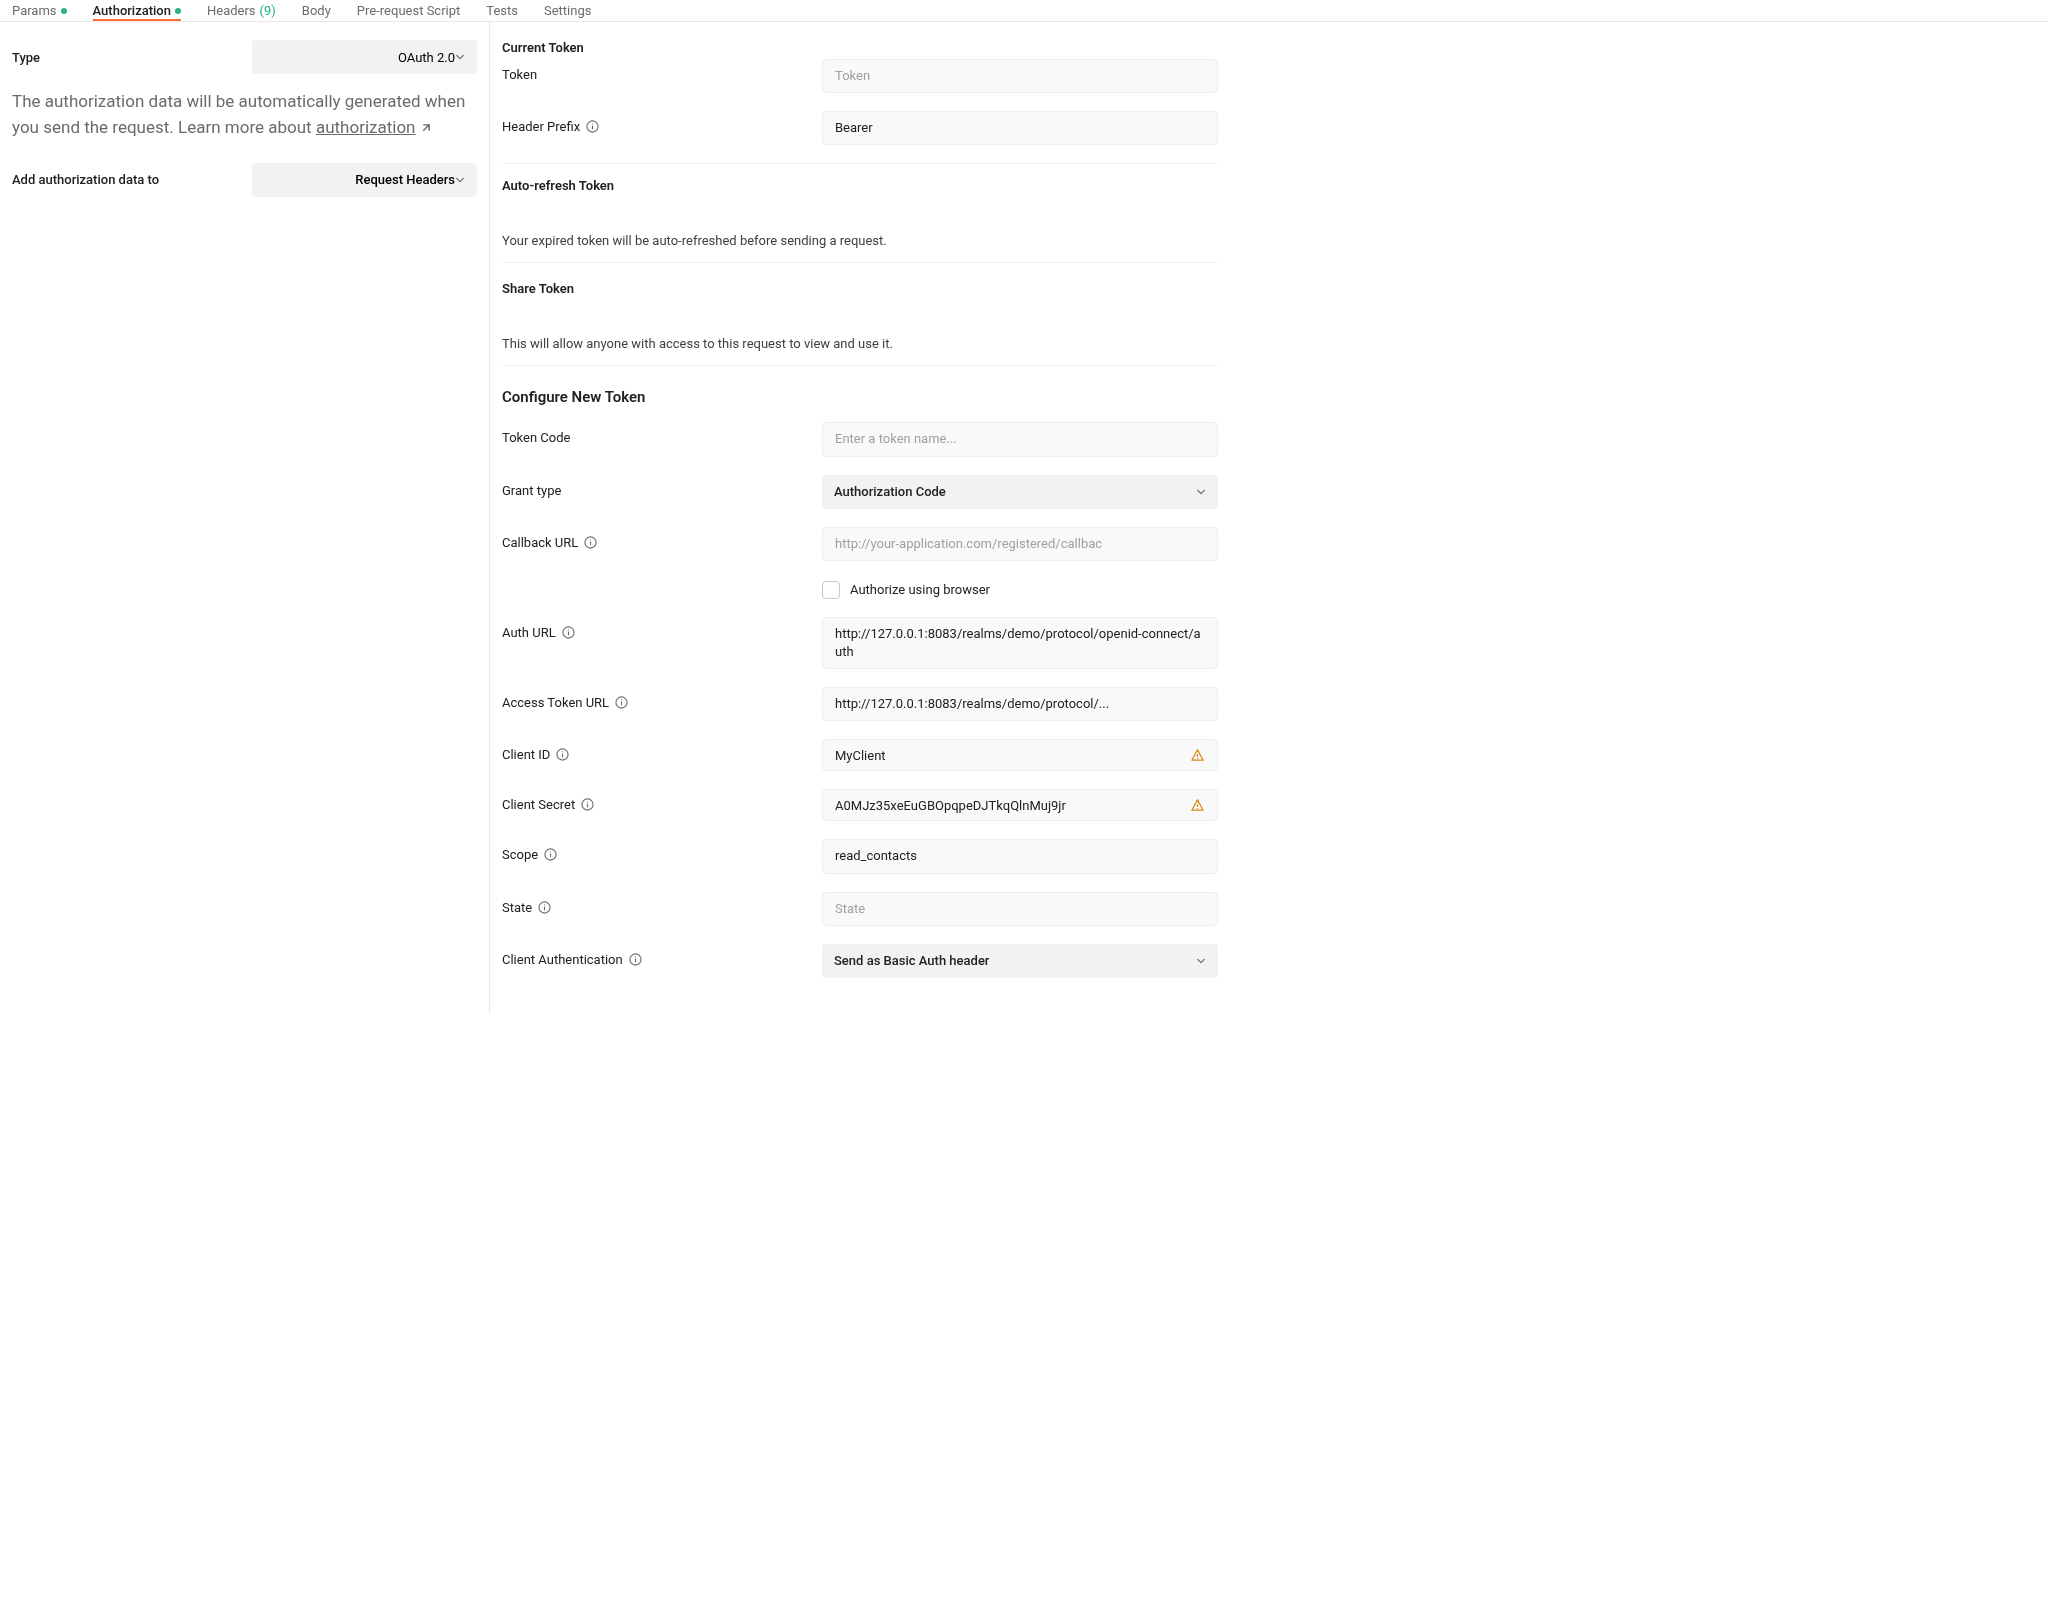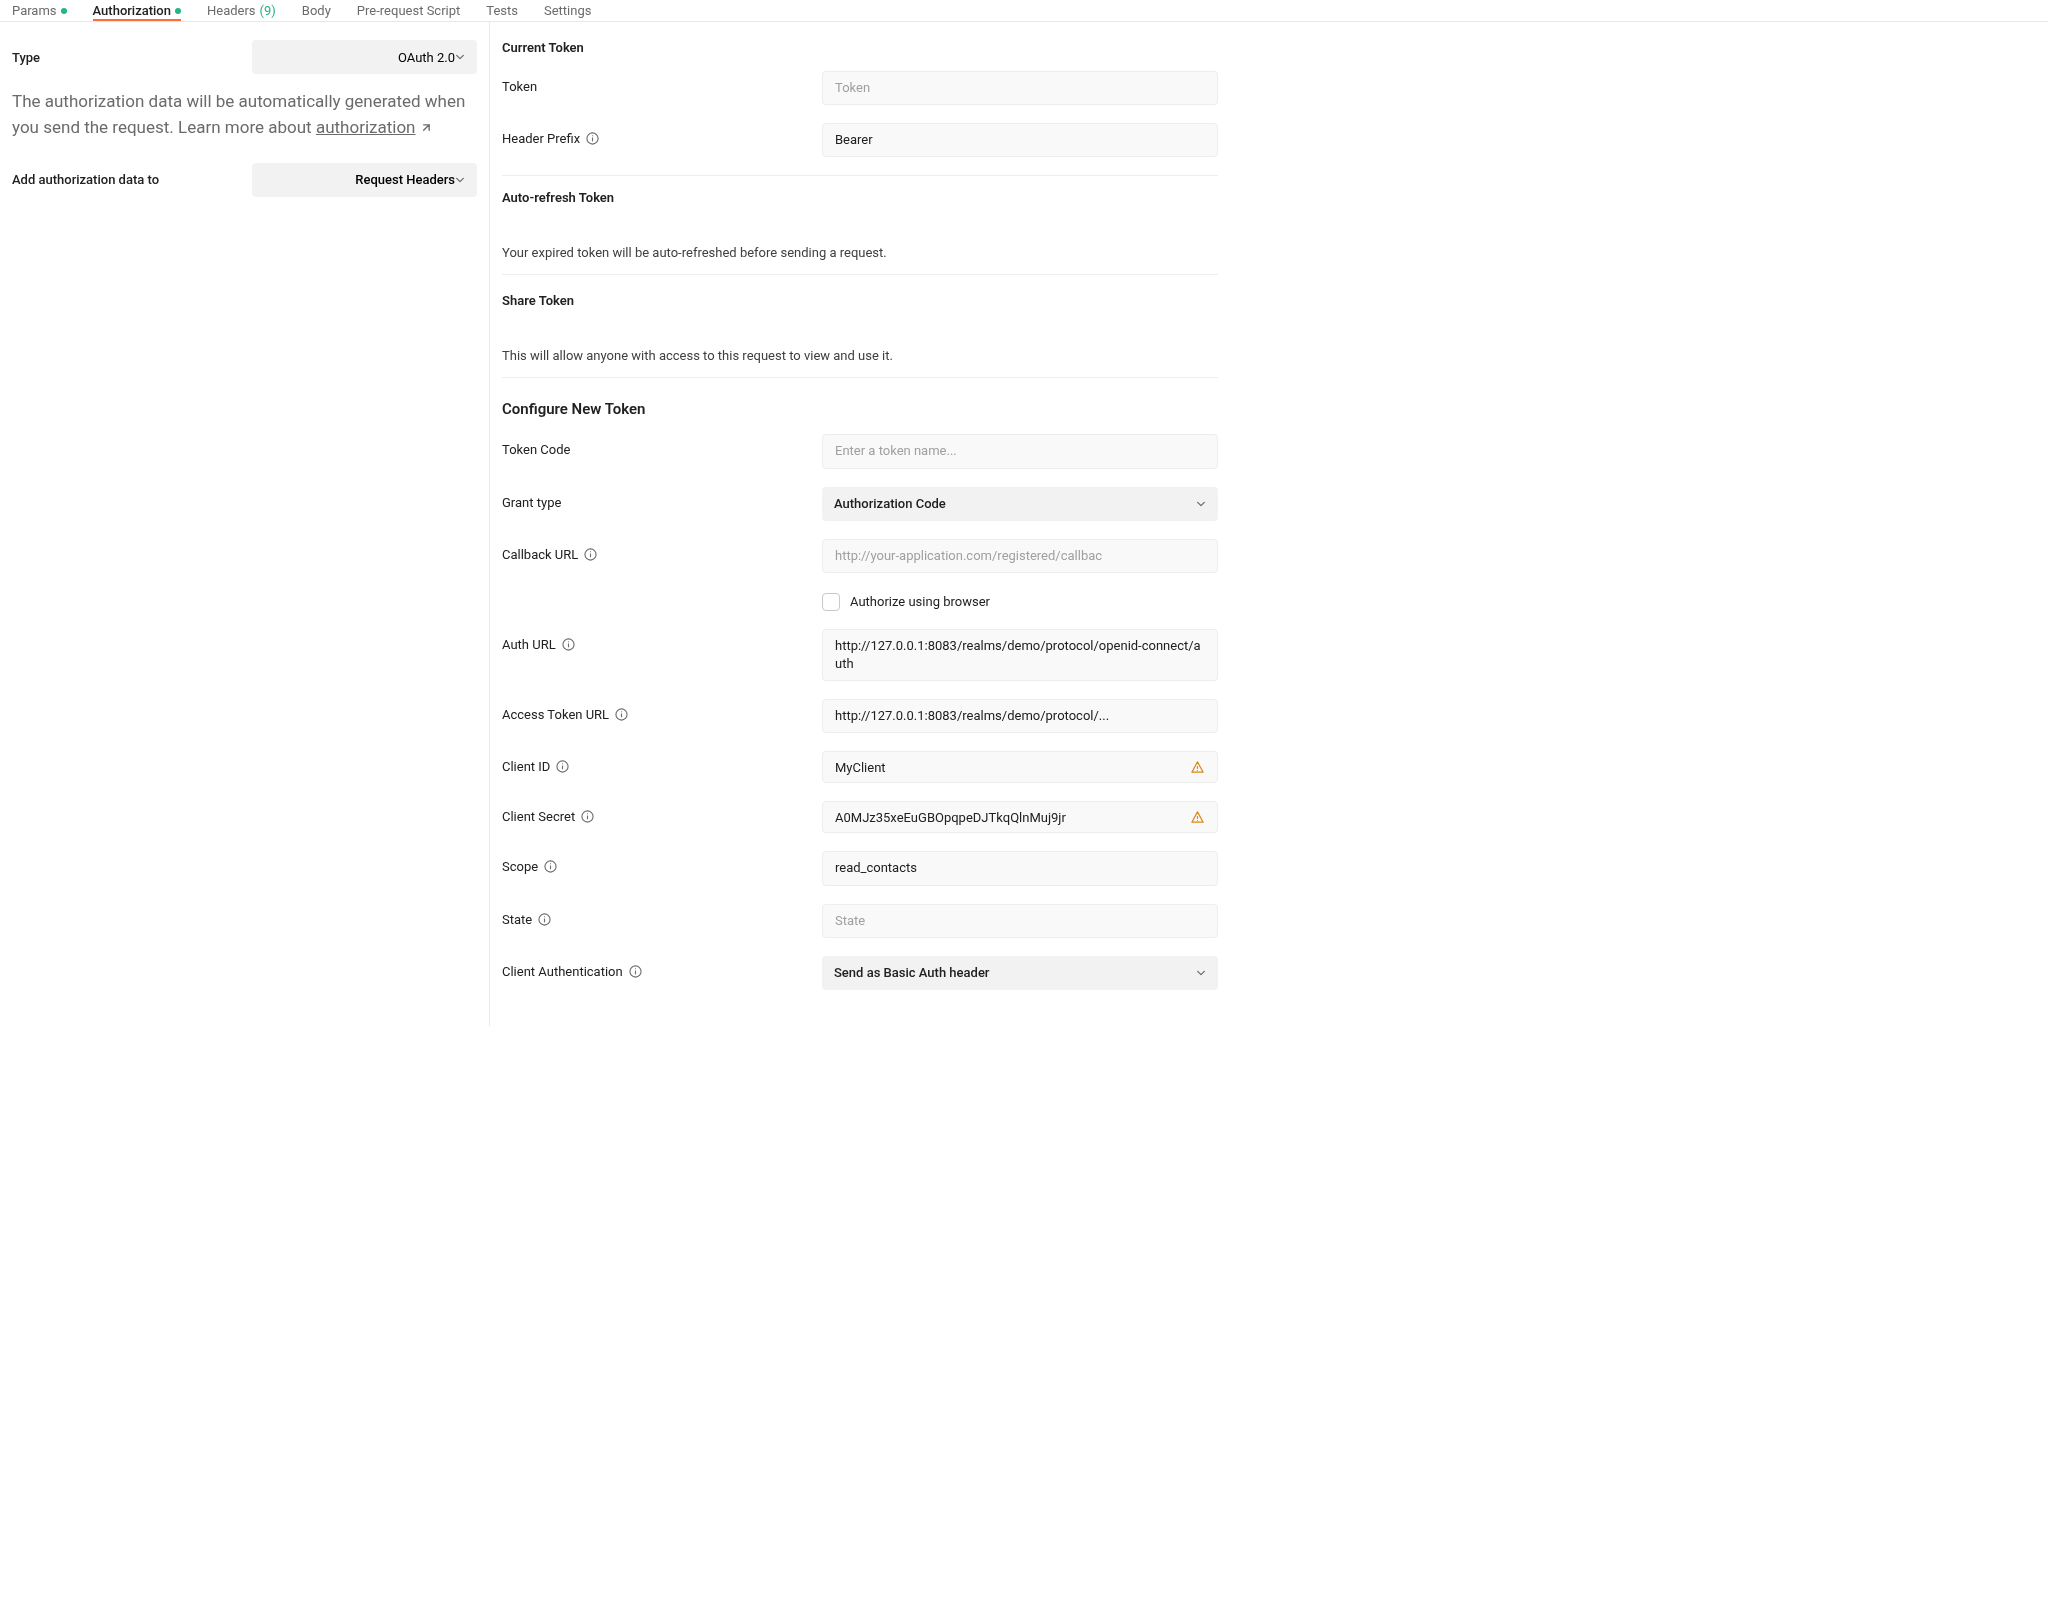--- a/index.html
+++ b/index.html
@@ -94,21 +94,21 @@
   }
   .link {
     color: #6b6b6b;
     text-decoration: underline;
     cursor: pointer;
   }
   .section-title {
     font-size: 13px;
     font-weight: 600;
     color: #212121;
-    margin-bottom: 16px;
+    margin-bottom: 4px;
   }
   .section-title-lg {
     font-size: 15px;
     font-weight: 600;
     margin-bottom: 16px;
   }
   .rfield {
     display:flex;
     align-items: flex-start;
     margin-bottom: 18px;

